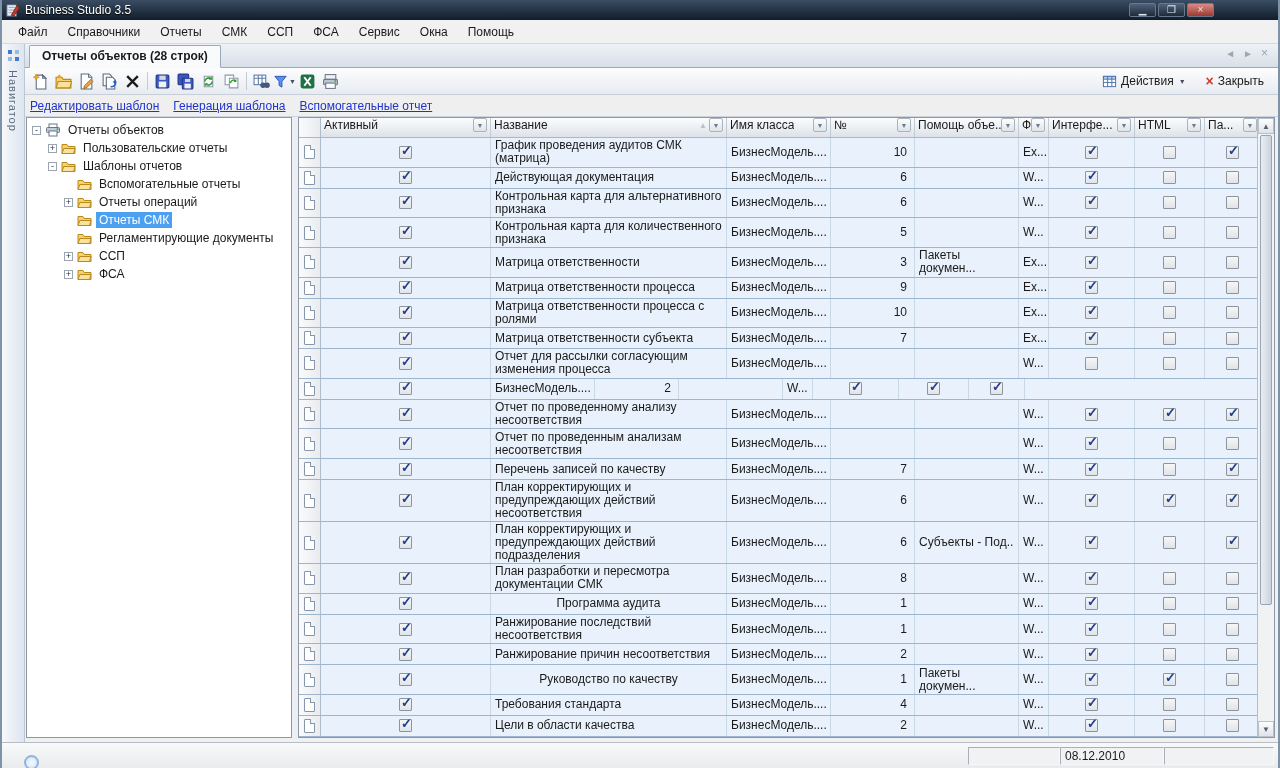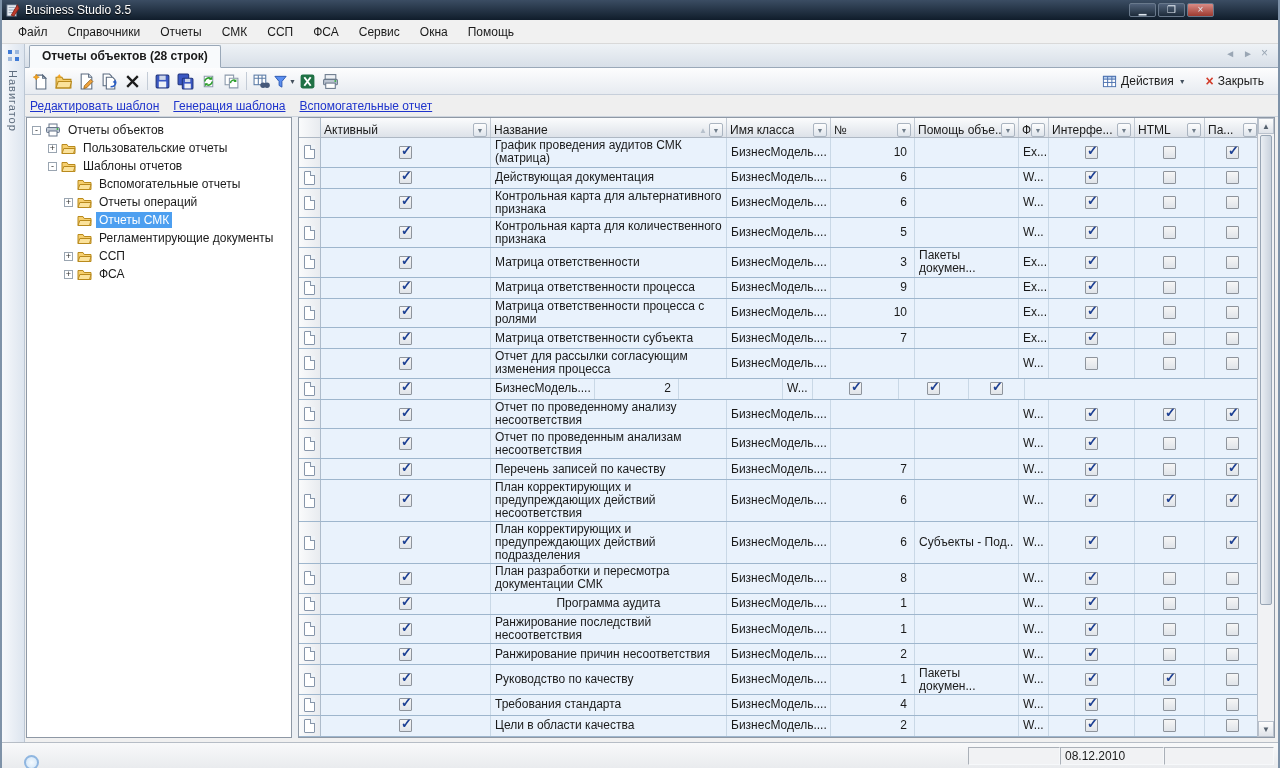--- a/index.html
+++ b/index.html
@@ -50,21 +50,21 @@
   .t-spacer { width:13px; flex:none; }
   .t-ico { flex:none; margin-right:4px; display:flex; }
   .t-label { padding:1px 3px; }
   .tree-row.selected .t-label { background:#4d9ff0; color:#fff; }
   .splitter { width:6px; flex:none; background:#eceff3; }
 
   
   .grid-panel { flex:1; min-width:0; display:flex; border:1px solid #8e98a5; background:#fff; }
   .grid-cols { flex:1; min-width:0; display:flex; flex-direction:column; overflow:hidden; }
   .ghead { height:20px; flex:none; display:flex; background:linear-gradient(#fbfcfd,#dde2e9); border-bottom:1px solid #aeb8c4; }
-  .hcell { flex:none; display:flex; align-items:flex-end; padding:0 3px; border-right:1px solid #c2cad4; overflow:hidden; }
+  .hcell { flex:none; display:flex; align-items:flex-start; padding:0 3px; border-right:1px solid #c2cad4; overflow:hidden; }
   .hcell .lbl { white-space:nowrap; overflow:hidden; }
   .hright { margin-left:auto; display:flex; align-items:center; gap:2px; }
   .sortasc { color:#b7c1cc; font-size:8px; }
   .hdrop { width:14px; height:14px; flex:none; border:1px solid #aab4c0; border-radius:2px; background:linear-gradient(#fdfdfd,#dee4eb); color:#6f7d8a; font-size:7px; display:flex; align-items:center; justify-content:center; }
   .gbody { flex:1; overflow:hidden; display:flex; flex-direction:column; background:#fff; }
   .grow { display:flex; border-bottom:1px solid #9eb6cd; background:#e9f2fc; min-height:21px; }
   .cell { flex:none; border-right:1px solid #c9d8e6; padding:2px 4px; display:flex; align-items:center; overflow:hidden; line-height:13px; }
   .cell.cname { align-items:center; }
   .cell.cnum { justify-content:flex-end; padding-right:7px; }
   .cell.ccheck { justify-content:center; }
@@ -1055,21 +1055,21 @@
                     <span class="cb"></span>
                   </div>
                 </div>
                 <div class="grow">
                   <div class="rowhead">
                     <span class="doc"></span>
                   </div>
                   <div class="cell ccheck" style="width: 170px;">
                     <span class="cb checked"></span>
                   </div>
-                  <div class="cell cname" style="width: 236px;">
+                  <div class="cell cname" style="width: 236px; justify-content: center;">
                     <span>Руководство по качеству</span>
                   </div>
                   <div class="cell" style="width: 104px;">
                     <span>БизнесМодель....</span>
                   </div>
                   <div class="cell cnum" style="width: 84px;">
                     <span>1</span>
                   </div>
                   <div class="cell" style="width: 104px;">
                     <span>Пакеты докумен...</span>

